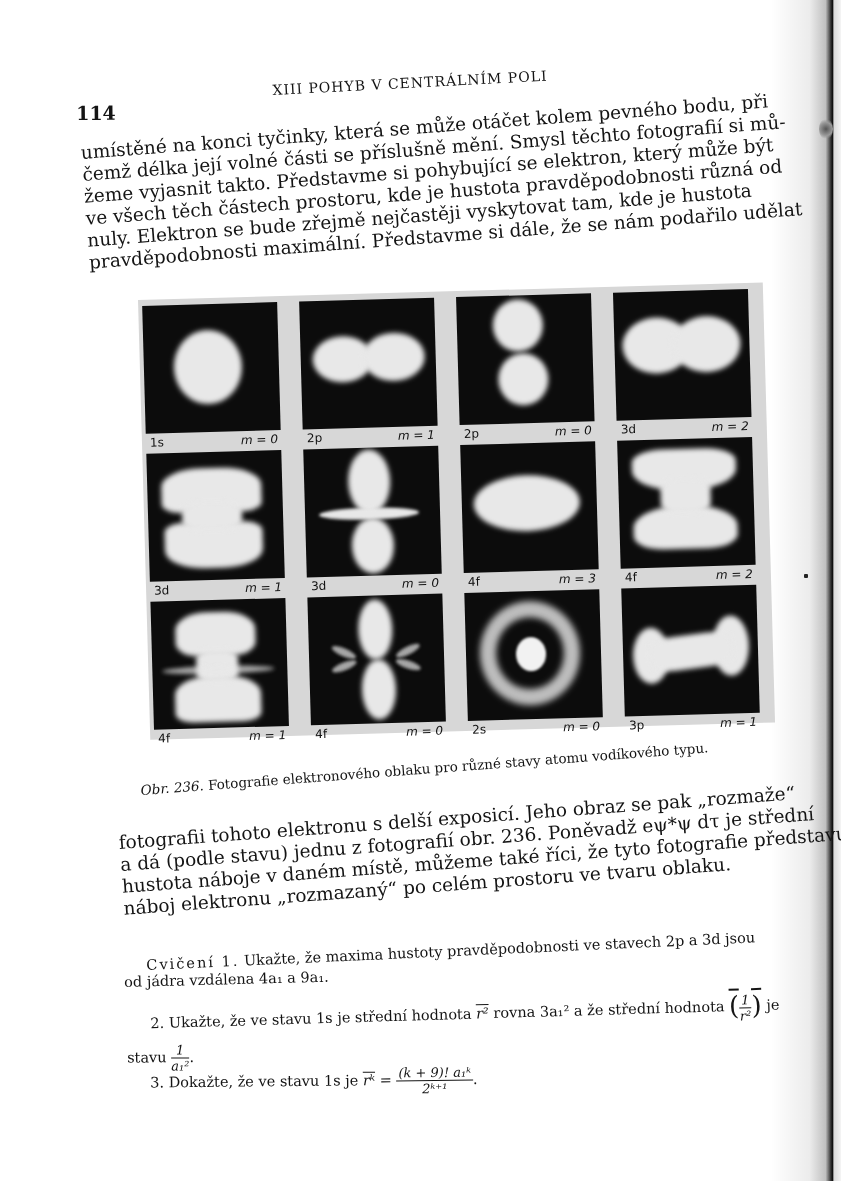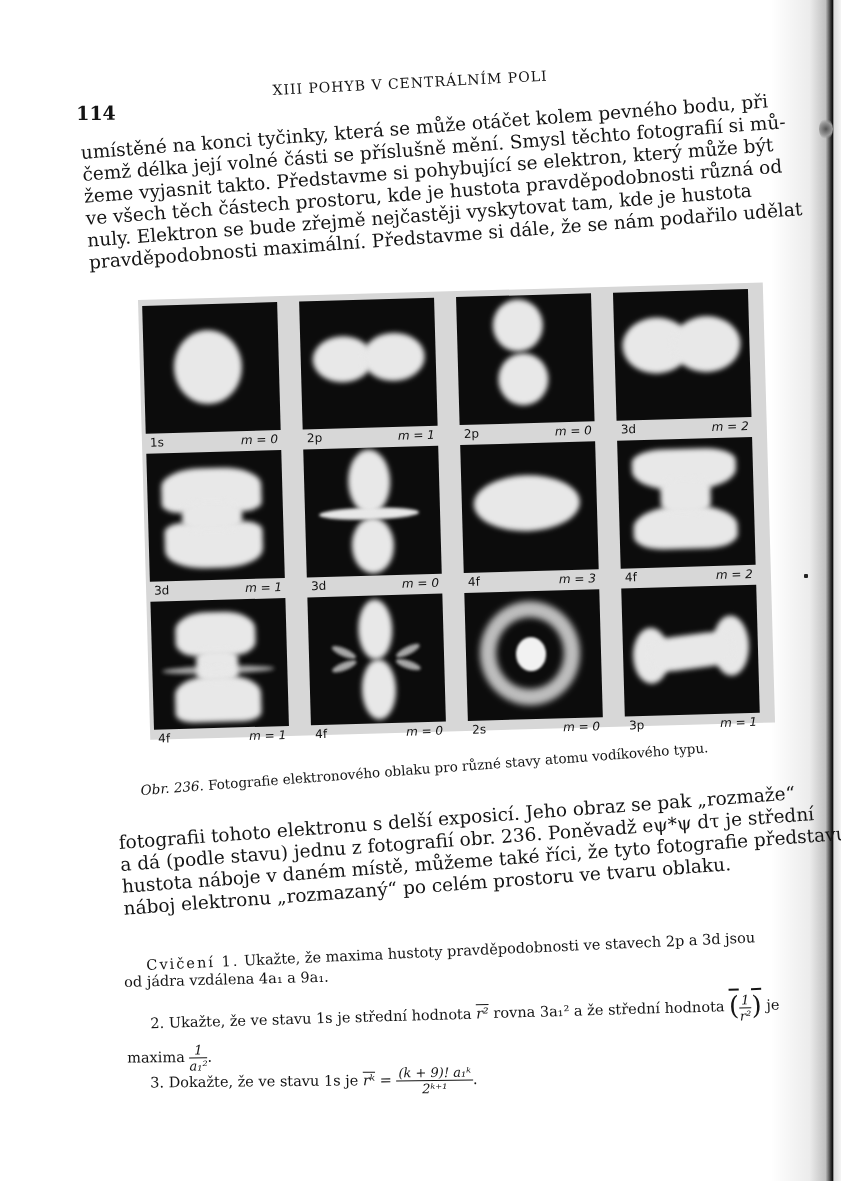--- a/index.html
+++ b/index.html
@@ -395,21 +395,21 @@
   </div>
 
   <div class="rot exercise ex2">
     <span>2. Ukažte, že ve stavu 1s je střední hodnota</span>
     <span class="overline">r²</span>
     <span>rovna 3a₁² a že střední hodnota</span>
     <span class="paren-big" style="text-decoration:overline;">(<span class="frac"><span class="num">1</span><span class="den">r²</span></span>)</span>
     <span>je</span>
   </div>
   <div class="rot exercise ex2b">
-    <span>maxima</span>
+    <span>stavu</span>
     <span class="frac"><span class="num">1</span><span class="den">a₁²</span></span><span>.</span>
   </div>
 
   <div class="rot exercise ex3">
     <span>3. Dokažte, že ve stavu 1s je</span>
     <span class="overline">rᵏ</span>
     <span>=</span>
     <span class="frac"><span class="num">(k + 9)! a₁ᵏ</span><span class="den">2ᵏ⁺¹</span></span><span>.</span>
   </div>
 

